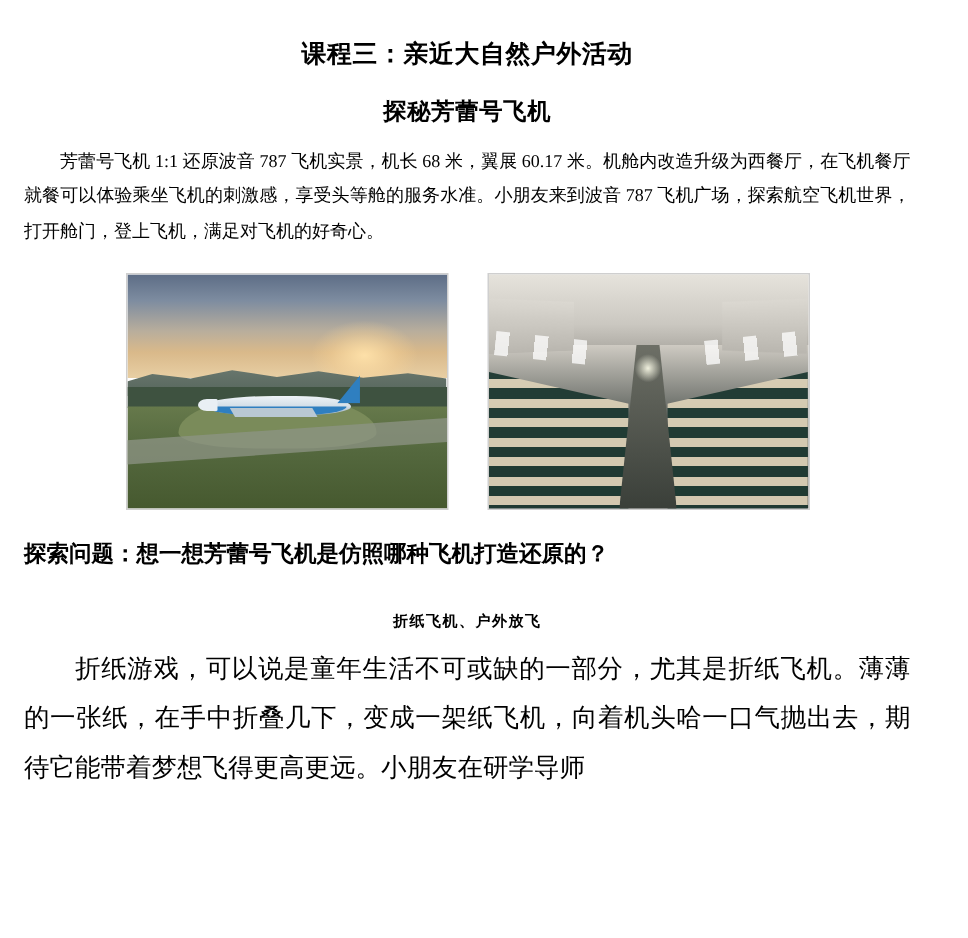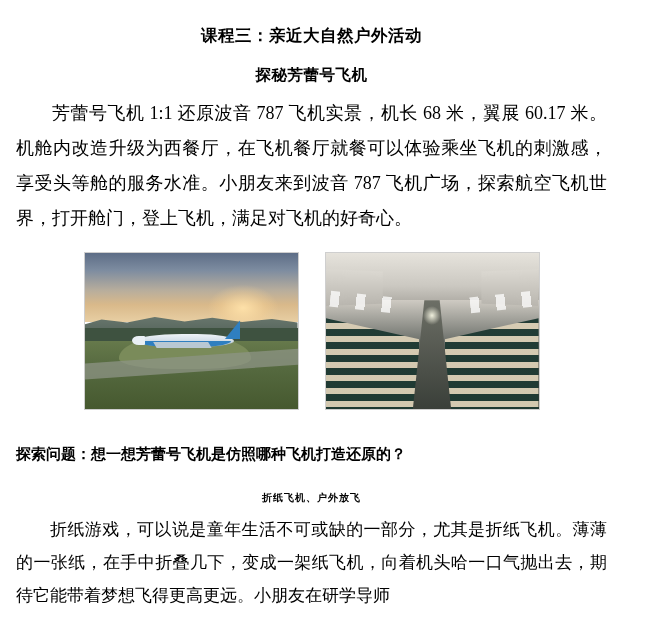--- a/index.html
+++ b/index.html
@@ -31,21 +31,21 @@
   }
   .title-sub {
     text-align: center;
     font-weight: bold;
     font-size: 15.5px;
     letter-spacing: 0.5px;
     margin: 14px 0 0 0;
     line-height: 1.5;
   }
   .body-text {
-    font-size: 18px;
+    font-size: 12px;
     line-height: 1.95;
     text-align: justify;
     text-justify: inter-ideograph;
     text-indent: 2em;
     margin: 10px 0 0 0;
   }
   .images-row {
     display: flex;
     justify-content: center;
     gap: 26px;
@@ -216,21 +216,21 @@
   }
   .floor-light {
     position: absolute;
     left: 46%; top: 34%;
     width: 8%; height: 12%;
     background: radial-gradient(ellipse at center, rgba(255,255,235,0.9) 0%, rgba(255,255,235,0) 70%);
   }
   .question-line {
     font-size: 15px;
     font-weight: bold;
-    margin-top: 30px;
+    margin-top: 16px;
     line-height: 1.9;
   }
   .title-sub2 {
     text-align: center;
     font-weight: bold;
     font-size: 10px;
     letter-spacing: 1px;
     margin: 22px 0 0 0;
   }
   .body-text2 {

